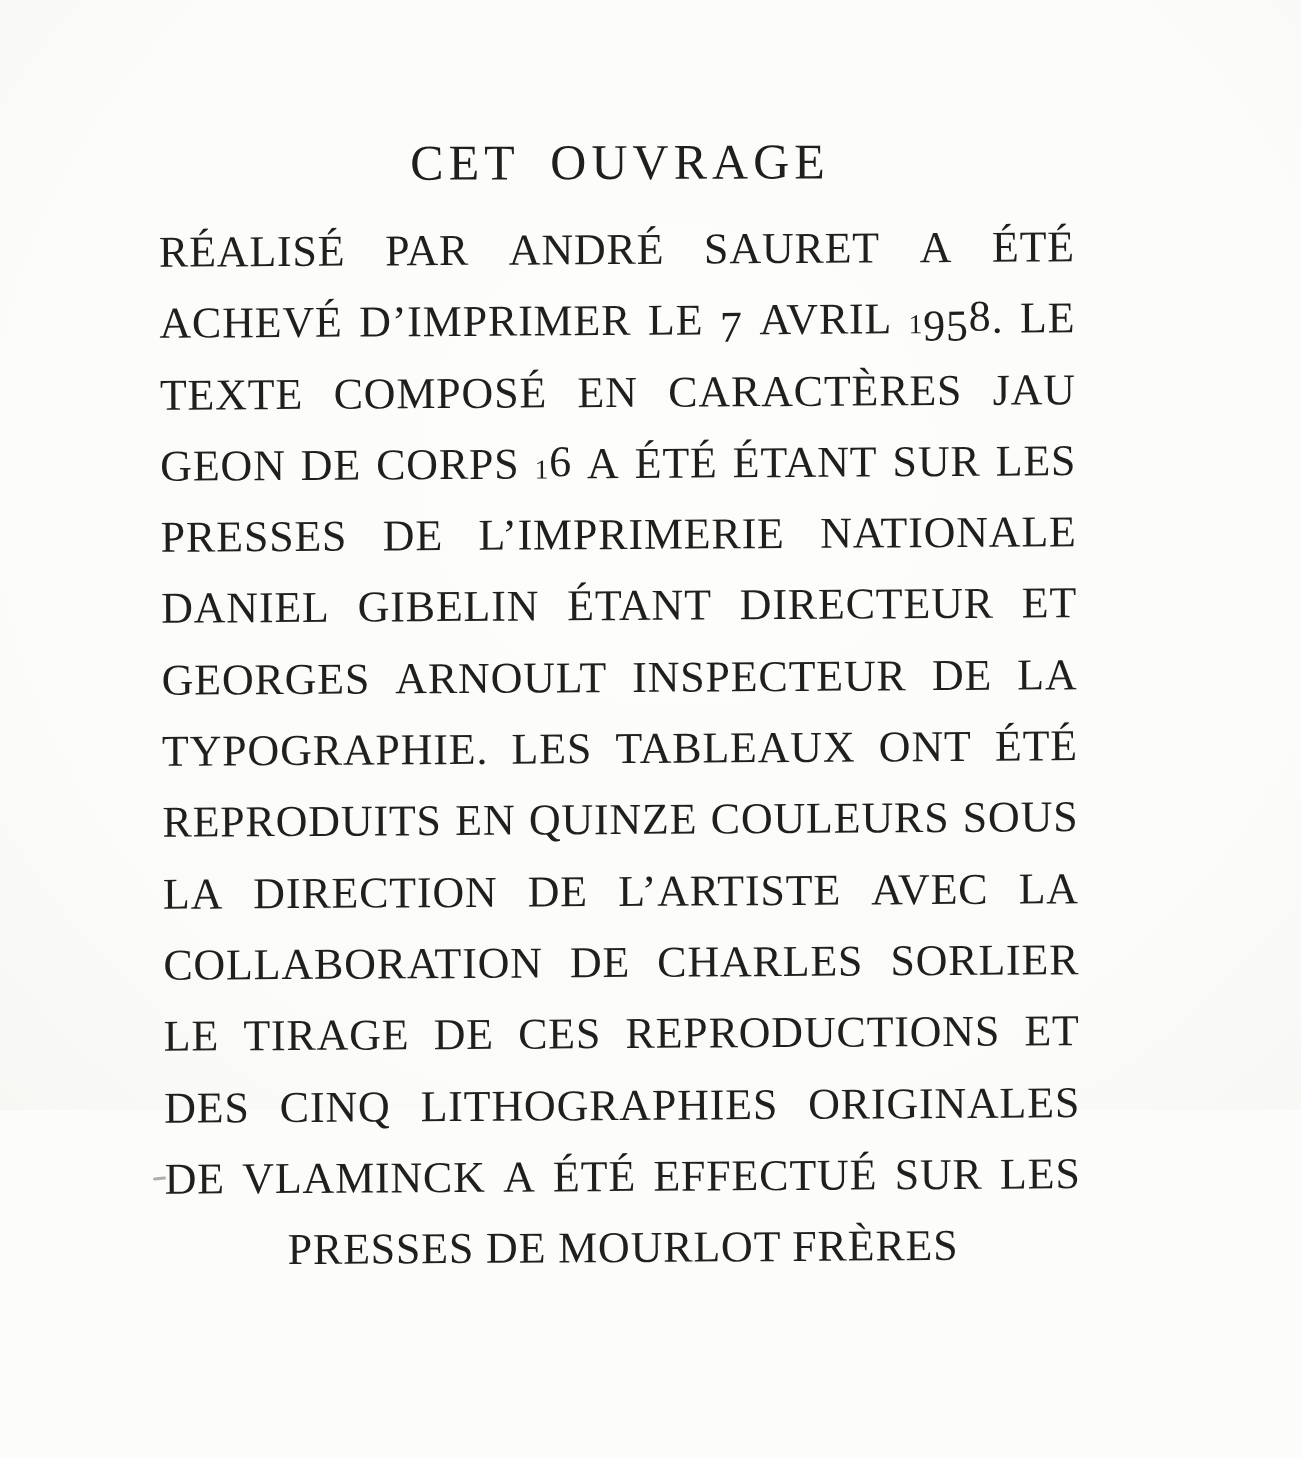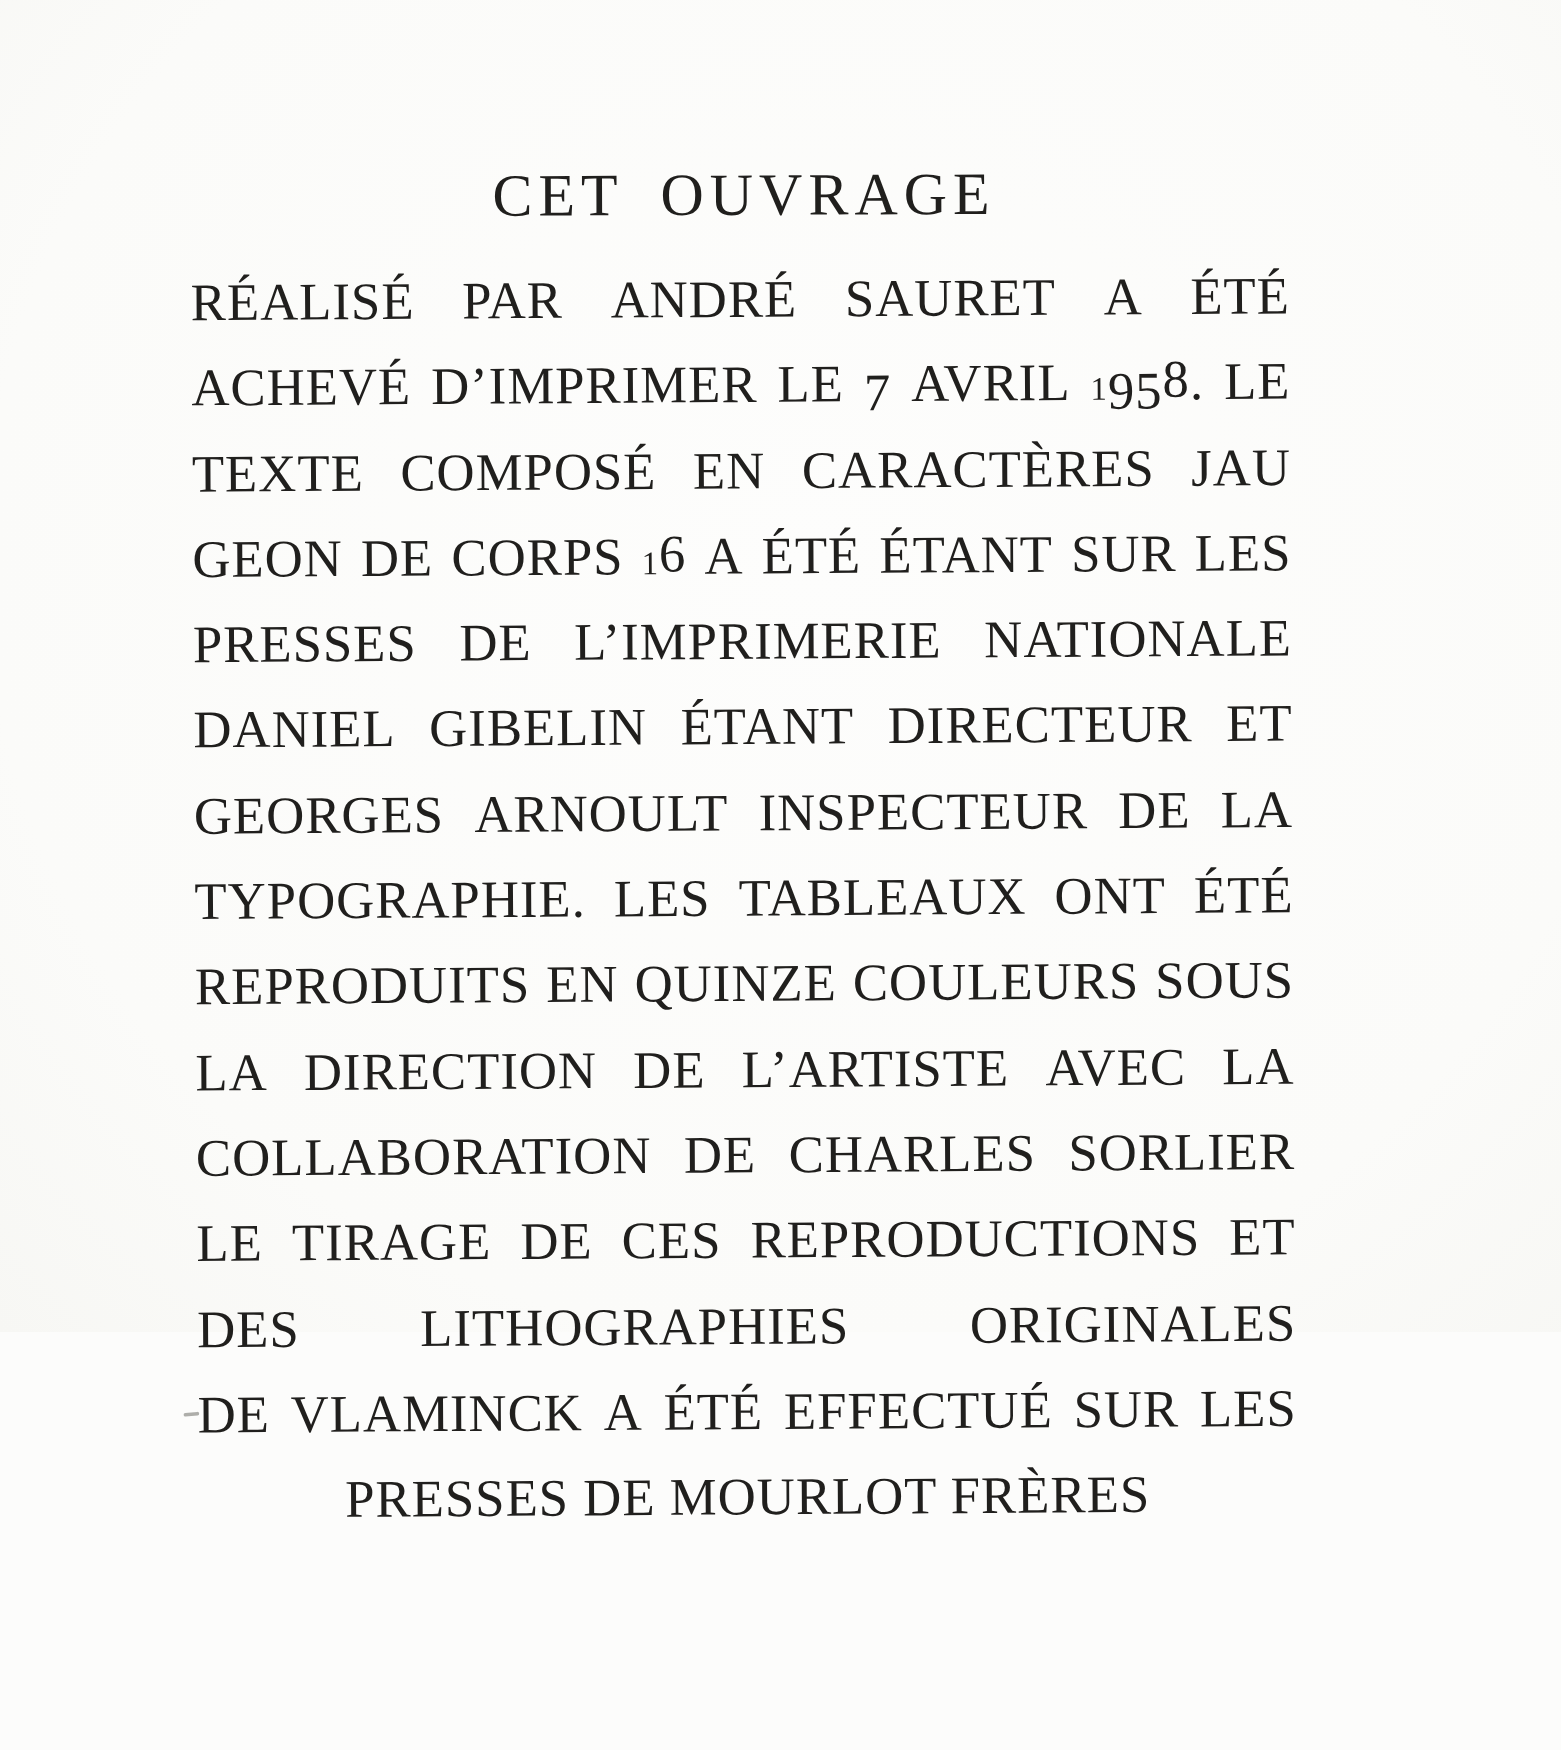--- a/index.html
+++ b/index.html
@@ -170,20 +170,21 @@
     <div class="jline">
         <span class="word">LE</span>
         <span class="word">TIRAGE</span>
         <span class="word">DE</span>
         <span class="word">CES</span>
         <span class="word">REPRODUCTIONS</span>
         <span class="word">ET</span>
       </div>
     <div class="jline">
         <span class="word">DES</span>
+        <span class="word">CINQ</span>
         <span class="word">LITHOGRAPHIES</span>
         <span class="word">ORIGINALES</span>
       </div>
     <div class="jline">
         <span class="word">DE</span>
         <span class="word">VLAMINCK</span>
         <span class="word">A</span>
         <span class="word">ÉTÉ</span>
         <span class="word">EFFECTUÉ</span>
         <span class="word">SUR</span>

